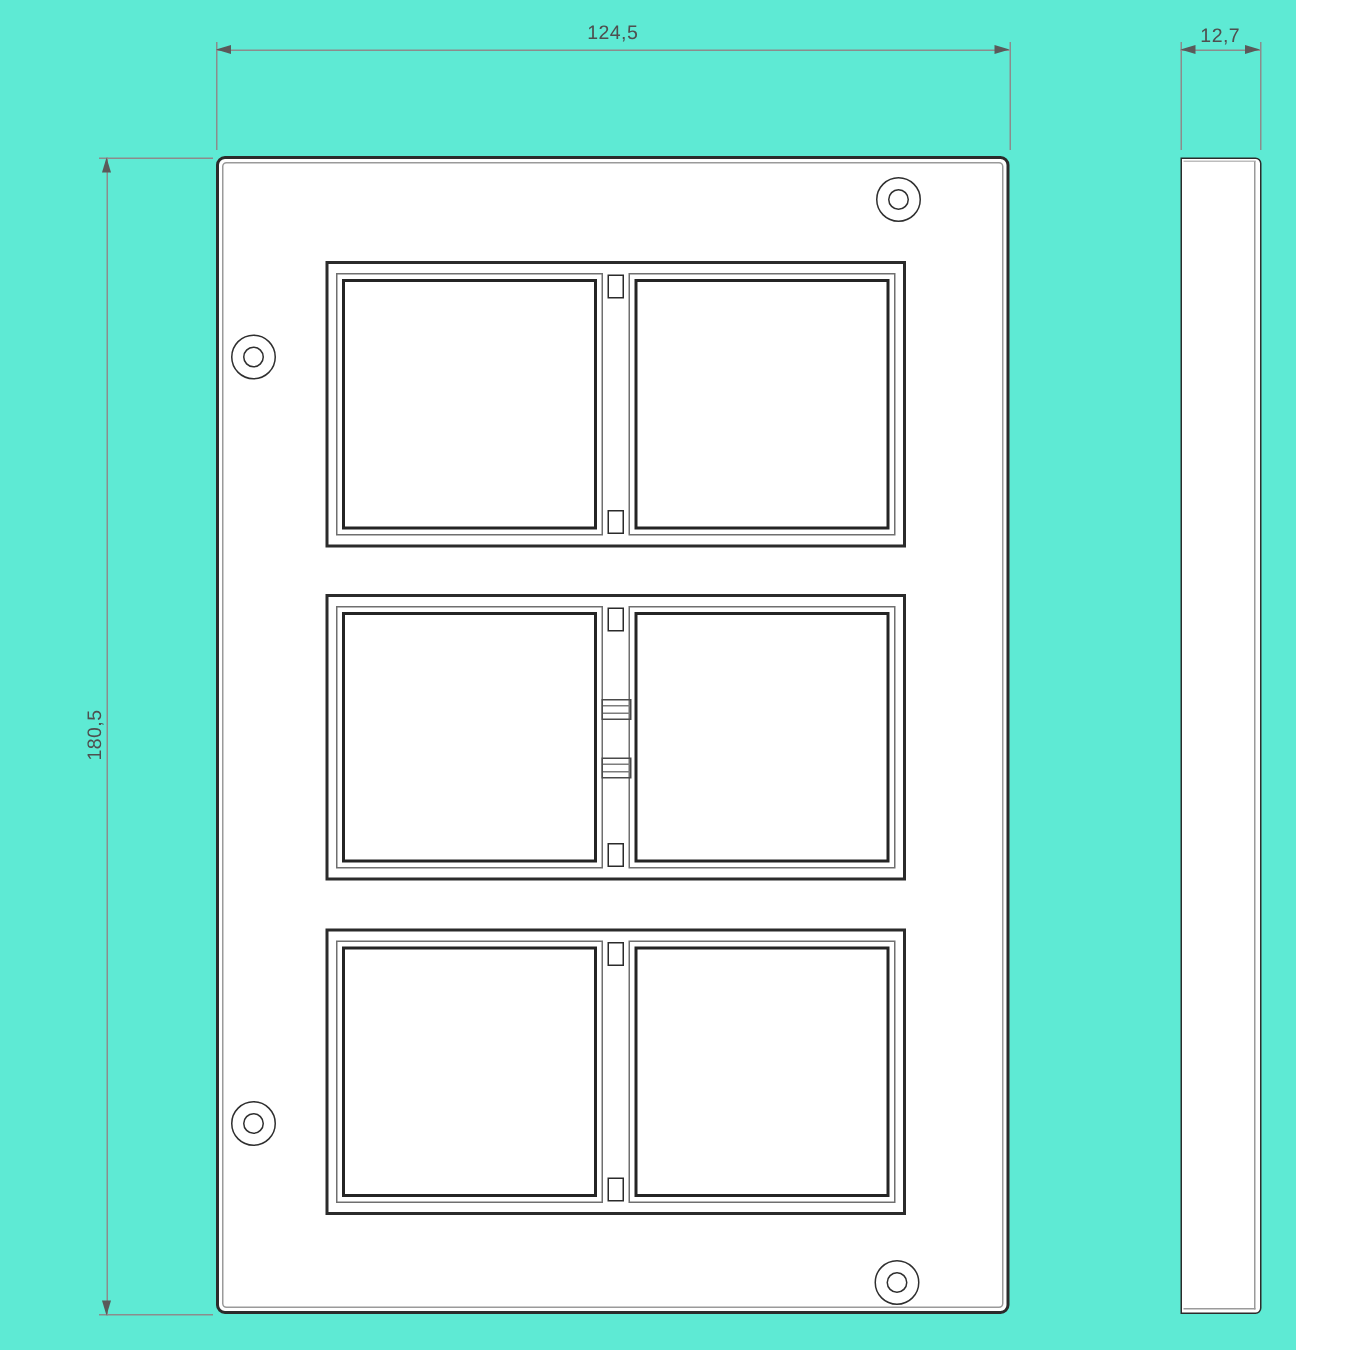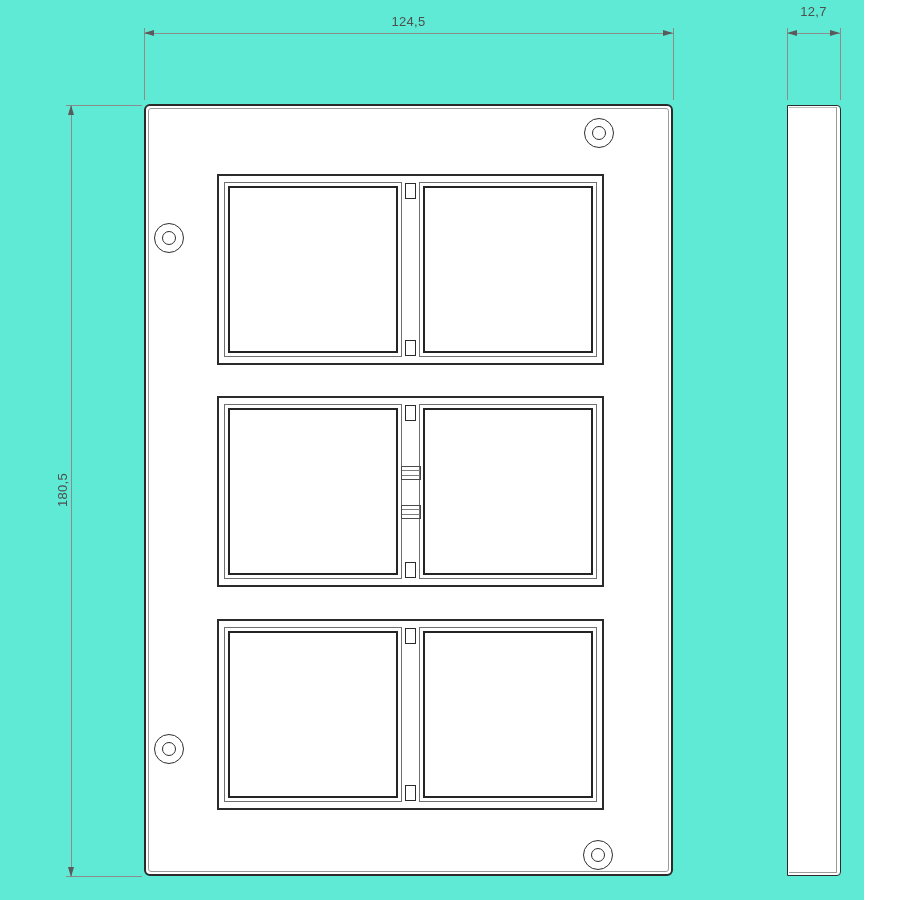--- a/index.html
+++ b/index.html
@@ -138,21 +138,21 @@
   <div class="hline" style="left:144px;top:33px;width:529px;"></div>
   <div class="arrow arrow-left" style="left:144px;top:30px;"></div>
   <div class="arrow arrow-right" style="left:663px;top:30px;"></div>
   <div class="dim-label" style="left:144px;top:14px;width:529px;">124,5</div>
 
   <div class="vline" style="left:787px;top:28px;height:72px;"></div>
   <div class="vline" style="left:840px;top:28px;height:72px;"></div>
   <div class="hline" style="left:787px;top:33px;width:53px;"></div>
   <div class="arrow arrow-left" style="left:787px;top:30px;"></div>
   <div class="arrow arrow-right" style="left:830px;top:30px;"></div>
-  <div class="dim-label" style="left:787px;top:4px;width:53px;">12,7</div>
+  <div class="dim-label" style="left:787px;top:16px;width:53px;">12,7</div>
 
   <div class="hline" style="left:66px;top:105px;width:76px;"></div>
   <div class="hline" style="left:66px;top:876px;width:76px;"></div>
   <div class="vline" style="left:71px;top:105px;height:772px;"></div>
   <div class="arrow arrow-up" style="left:68px;top:105px;"></div>
   <div class="arrow arrow-down" style="left:68px;top:867px;"></div>
   <div class="dim-label" style="left:33px;top:482px;width:60px;transform:rotate(-90deg);">180,5</div>
 
 </div>
 

